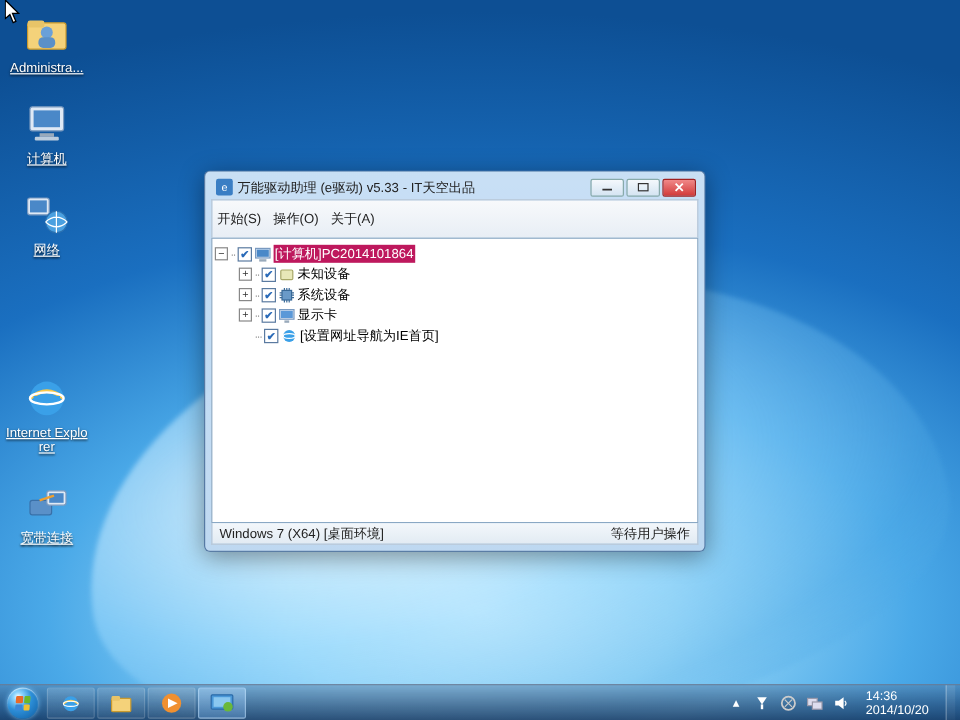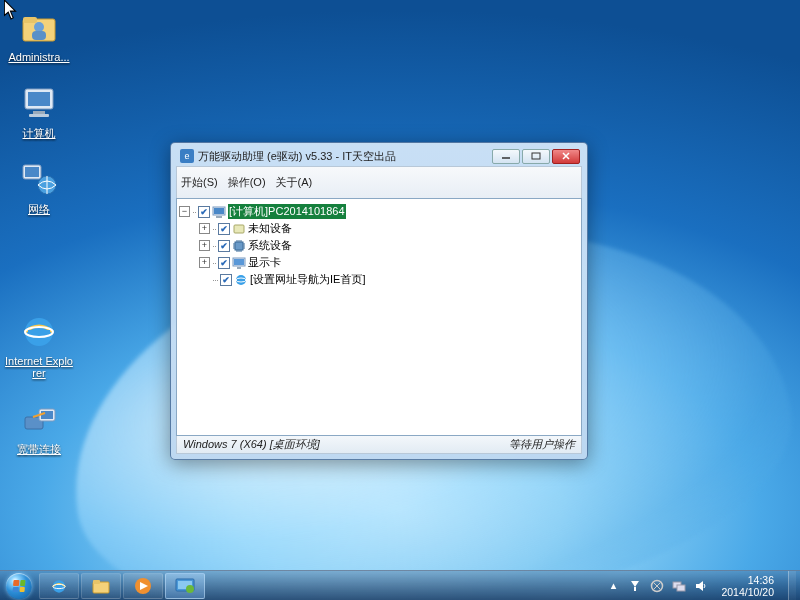--- a/index.html
+++ b/index.html
@@ -27,51 +27,51 @@
   background:radial-gradient(circle at 35% 30%, #fff 0%, #8fd6ff 15%, #2d8fd8 45%, #0d5a9e 100%);
   box-shadow:0 0 4px rgba(120,200,255,.8), inset 0 1px 1px rgba(255,255,255,.6);
   display:flex;align-items:center;justify-content:center;}
 .flag{display:grid;grid-template:1fr 1fr/1fr 1fr;gap:1px;width:12px;height:12px;transform:skew(-5deg);}
 .flag div{border-radius:1px;}
 .tbtn{ height:26px; min-width:40px; margin:0 1px; border-radius:2px; display:flex;align-items:center;justify-content:center;
   background:linear-gradient(to bottom, rgba(255,255,255,.15),rgba(255,255,255,.05)); border:1px solid rgba(255,255,255,.15);cursor:pointer;}
 .tbtn.active{background:linear-gradient(to bottom, rgba(180,220,255,.45),rgba(120,180,240,.35));border-color:rgba(200,230,255,.5);}
 .tray{margin-left:auto;display:flex;align-items:center;gap:6px;padding:0 4px;height:100%;}
 .tray .ti{color:#fff;font-size:11px;display:flex;align-items:center;justify-content:center;width:16px;height:16px;cursor:pointer;}
-.clock{color:#fff;font-size:10.5px;text-align:right;line-height:12px;padding:2px 6px;cursor:pointer;}
+.clock{color:#fff;font-size:10.5px;text-align:left;line-height:12px;padding:2px 6px;cursor:pointer;}
 .showd{width:8px;height:30px;border-left:1px solid rgba(255,255,255,.3);margin-left:2px;cursor:pointer;
   background:linear-gradient(to bottom, rgba(255,255,255,.1),rgba(255,255,255,.03));}
 
 
 .win{ position:absolute; left:170px; top:142px; width:418px; height:318px;
   border:1px solid rgba(40,80,130,.7); border-radius:5px;
   background:linear-gradient(to bottom, rgba(210,230,248,.95) 0%, rgba(190,215,240,.95) 100%);
   box-shadow:0 4px 20px rgba(0,0,0,.4); padding:5px; display:flex; flex-direction:column;}
 .titlebar{height:18px;display:flex;align-items:center;gap:4px;padding:0 2px 2px 4px;font-size:11px;color:#222;}
 .titlebar .wicon{width:14px;height:14px;background:#3a7ec4;border-radius:2px;display:flex;align-items:center;justify-content:center;color:#fff;font-size:9px;}
 .titlebar .txt{flex:1;white-space:nowrap;overflow:hidden;}
 .wbtns{display:flex;gap:2px;}
 .wbtn{width:28px;height:15px;border:1px solid #8aa;border-radius:2px;display:flex;align-items:center;justify-content:center;
   background:linear-gradient(to bottom,#f4f8fc,#d4e4f2);cursor:pointer;font-size:9px;color:#333;}
 .wbtn.cl{background:linear-gradient(to bottom,#f08888,#d23a3a);border-color:#a02020;color:#fff;}
 .menubar{height:32px;background:linear-gradient(to bottom,#f7f9fb,#e8eef5);border:1px solid #b8c8d8;border-bottom:none;
   display:flex;align-items:center;font-size:11px;color:#222;padding:0 4px;gap:10px;}
 .menubar span{cursor:pointer;}
 .client{flex:1;background:#fff;border:1px solid #8aa8c4;overflow:auto;padding:4px 2px;font-size:11px;color:#000;}
 .status{height:18px;background:linear-gradient(to bottom,#f3f7fb,#e2ebf3);border:1px solid #b8c8d8;border-top:none;
-  display:flex;align-items:center;font-size:11px;color:#222;padding:0 6px;justify-content:space-between;font-style:italic;}
+  display:flex;align-items:center;font-size:11px;color:#222;padding:0 6px;justify-content:space-between;}
 
 
 .tn{display:flex;align-items:center;height:17px;gap:2px;white-space:nowrap;}
 .tog{width:11px;height:11px;border:1px solid #888;background:#fff;color:#333;font-size:9px;line-height:9px;text-align:center;cursor:pointer;flex-shrink:0;}
 .dots{color:#888;font-size:9px;letter-spacing:-1px;}
 .cb{width:12px;height:12px;border:1px solid #5a7aa0;background:#fff;display:flex;align-items:center;justify-content:center;flex-shrink:0;cursor:pointer;}
 .cb.ck::after{content:"✔";color:#2a6ab8;font-size:9px;font-weight:bold;}
 .nic{width:14px;height:14px;flex-shrink:0;display:flex;align-items:center;justify-content:center;}
-.sel{background:#15803d;color:#fff;padding:0 1px;}
+.sel{background:#be185d;color:#fff;padding:0 1px;}
 .ind1{padding-left:20px;}
 
 
 svg{display:block;}
 </style>
 </head>
 <body>
 
 <div class="leaf"></div>
 

